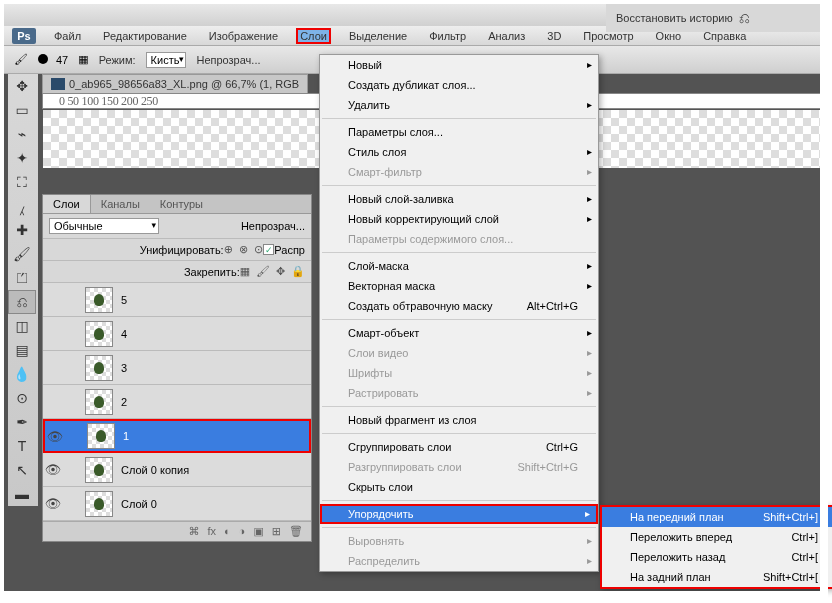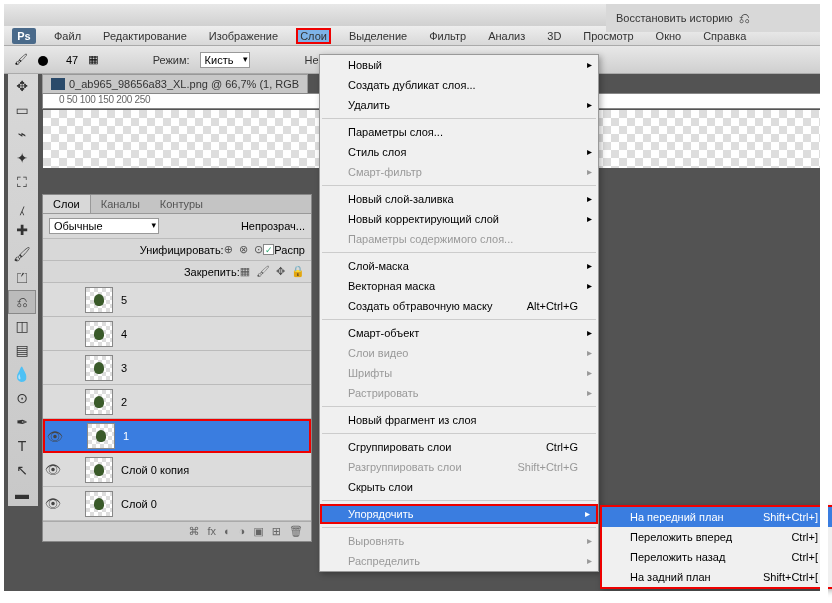--- a/index.html
+++ b/index.html
@@ -4,33 +4,33 @@
 <style>
 * { margin: 0; padding: 0; box-sizing: border-box; font-family: Tahoma, sans-serif; font-size: 11px; }
 body { background: #fff; width: 832px; height: 603px; position: relative; overflow: hidden; }
 .app { background: #535353; width: 824px; height: 595px; margin: 4px; position: relative; }
 .titlebar { background: linear-gradient(#e8e8e8, #d0d0d0); height: 22px; }
 .menubar { background: linear-gradient(#eeeeee, #d8d8d8); height: 20px; display: flex; align-items: center; padding: 0 8px; gap: 14px; color: #333; border-bottom: 1px solid #aaa; }
 .ps-logo { width: 24px; height: 16px; background: #4a6a8a; color: #fff; font-weight: bold; text-align: center; font-size: 11px; line-height: 16px; border-radius: 2px; }
 .menuitem { cursor: default; padding: 2px 4px; }
 .menuitem.highlighted { background: #7db3e8; border: 2px solid #e00; padding: 0 2px; }
 .optbar { background: linear-gradient(#e8e8e8, #cfcfcf); height: 28px; display: flex; align-items: center; padding: 0 10px; gap: 10px; border-bottom: 1px solid #aaa; }
-.brush-size { display: flex; align-items: flex-end; gap: 18px; }
+.brush-size { display: flex; align-items: flex-start; gap: 8px; }
 .brush-dot { width: 10px; height: 10px; background: #000; border-radius: 50%; }
-.optlabel { color: #333; margin-left: 44px; }
-.optselect { background: #fff; border: 1px solid #999; padding: 1px 16px 1px 4px; position: relative; }
+.optlabel { color: #333; }
+.optselect { background: #fff; border: 1px solid #999; padding: 1px 6px 1px 4px; position: relative; }
 .optselect::after { content: "▾"; position: absolute; right: 2px; font-size: 9px; }
 .workspace { position: absolute; top: 70px; left: 0; right: 0; bottom: 0; background: #535353; }
 .toolbar { position: absolute; left: 4px; top: 0; width: 30px; background: linear-gradient(#d8d8d8,#c8c8c8); display: flex; flex-direction: column; }
 .tool { width: 28px; height: 24px; border: 1px solid transparent; display: flex; align-items: center; justify-content: center; font-size: 14px; color: #333; }
 .tool.active { background: #bbb; border: 1px solid #888; }
 .doc { position: absolute; left: 38px; top: 0; right: 0; }
 .doctab { background: #c8c8c8; color: #333; padding: 3px 8px; display: inline-flex; align-items: flex-start; gap: 4px; border: 1px solid #999; border-bottom: none; }
 .doctab .ps-mini { width: 14px; height: 12px; background: #2a4a6a; }
-.ruler-h { background: #fff; height: 16px; border: 1px solid #888; font-size: 10px; color: #666; padding-left: 16px; letter-spacing: -0.3px; }
+.ruler-h { background: #fff; height: 16px; border: 1px solid #888; font-size: 12px; color: #666; padding-left: 16px; letter-spacing: -0.3px; font-family: Liberation Serif, serif; }
 .canvas { height: 60px; background: repeating-conic-gradient(#fff 0 25%, #ddd 0 50%) 0 0/16px 16px; border: 1px solid #555; }
 .panel { position: absolute; left: 38px; top: 120px; width: 270px; background: #d4d4d4; border: 1px solid #888; }
 .panel-tabs { display: flex; background: #c4c4c4; border-bottom: 1px solid #999; }
 .ptab { padding: 3px 10px; color: #555; }
 .ptab.active { background: #d8d8d8; color: #000; border-right: 1px solid #999; }
 .panel-row { display: flex; align-items: center; padding: 4px 6px; background: #d8d8d8; border-bottom: 1px solid #bbb; justify-content: flex-end; }
 .panel-row .chk { width: 11px; height: 11px; border: 1px solid #888; background: #fff; display: inline-flex; align-items: center; justify-content: center; font-size: 9px; color: #3a7; }
 .lock-icons { display: flex; gap: 6px; font-size: 12px; color: #555; }
 .layers { max-height: 300px; }
 .layer { display: flex; align-items: center; height: 34px; border-bottom: 1px solid #bbb; background: #dcdcdc; }

